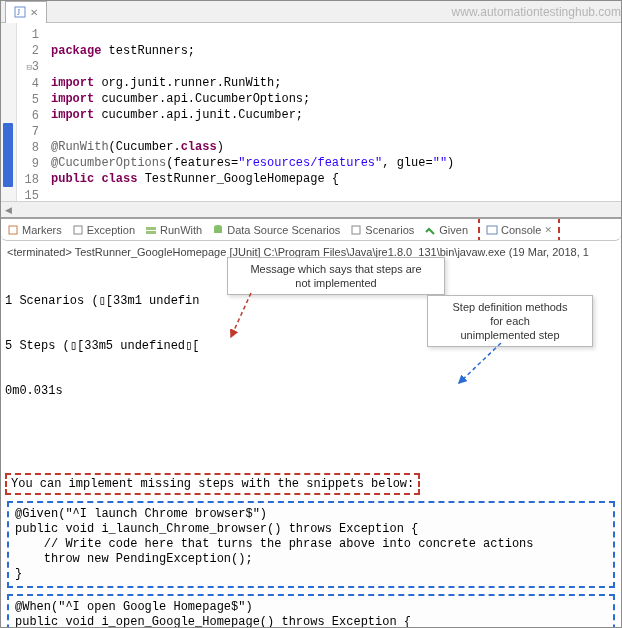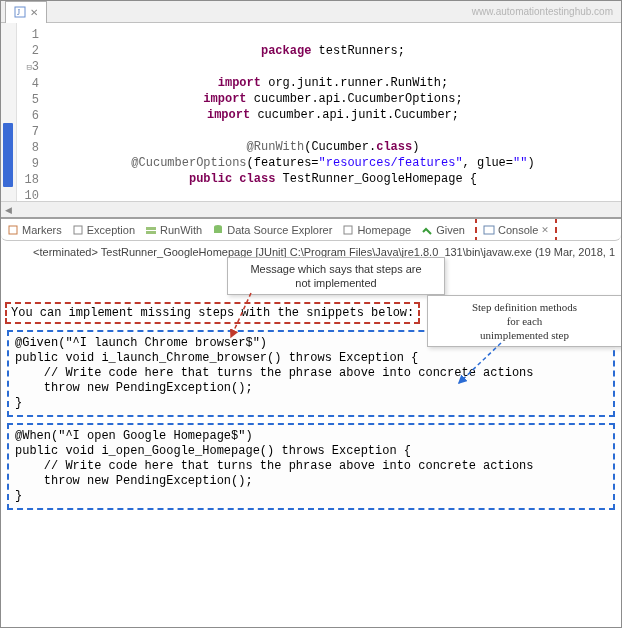--- a/index.html
+++ b/index.html
@@ -29,22 +29,21 @@
     border: 1px solid #b0b0b0;
     border-bottom: none;
     padding: 2px 8px;
     height: 22px;
     font-size: 11px;
   }
   .tab .x { color: #888; font-size: 10px; cursor: pointer; }
   .spacer { flex: 1; }
   .watermark {
     color: #b5b5b5;
-    font-size: 10px;
-    padding-right: 8px;
+    font-size: 12px;
   }
   .editor {
     display: flex;
     height: 178px;
     background: #fff;
     overflow: hidden;
   }
   .bpcol {
     width: 16px;
     background: #f4f4f4;
@@ -65,21 +64,20 @@
     padding: 4px 6px 4px 0;
     color: #808080;
     background: #fff;
     line-height: 16px;
   }
   .code {
     flex: 1;
     padding: 4px 6px;
     line-height: 16px;
     white-space: pre;
-    text-align: center;
   }
   .kw { color: #7f0055; font-weight: bold; }
   .str { color: #2a00ff; }
   .ann { color: #646464; }
   .scroll-h {
     height: 16px;
     background: #f0f0f0;
     border-top: 1px solid #d0d0d0;
     display: flex;
     align-items: center;
@@ -113,21 +111,20 @@
   .console-area {
     padding: 2px 4px;
     position: relative;
   }
   .termline {
     color: #444;
     font-size: 11px;
     padding: 3px 2px 6px;
     white-space: nowrap;
     overflow: hidden;
-    text-align: right;
   }
   .preblock {
     line-height: 15px;
     white-space: pre;
   }
   .callout {
     position: absolute;
     background: #fff;
     border: 1px solid #b8b8b8;
     box-shadow: 2px 2px 4px rgba(0,0,0,0.15);
@@ -136,20 +133,21 @@
     text-align: center;
     color: #333;
     line-height: 14px;
   }
   .arrow-svg { position: absolute; pointer-events: none; }
   .red-dashed {
     border: 2px dashed #c0392b;
     padding: 2px 4px;
     display: inline-block;
     background: #fff;
+    margin-top: 6px;
   }
   .blue-dashed {
     border: 2px dashed #2b6cd4;
     padding: 4px 6px;
     margin: 6px 2px;
     background: #fdfdfd;
   }
   svg.ic path, svg.ic rect, svg.ic circle { }
 </style>
 </head>
@@ -175,21 +173,21 @@
     <div>1</div>
     <div>2</div>
     <div><span style="font-size:9px;color:#888;">⊟</span><span>3</span></div>
     <div>4</div>
     <div>5</div>
     <div>6</div>
     <div>7</div>
     <div>8</div>
     <div>9</div>
     <div>18</div>
-    <div>10</div>
+    <div>15</div>
   </div>
   <div class="code mono">
 <span class="kw">package</span><span> testRunners;</span>
  
 <span class="kw">import</span><span> org.junit.runner.RunWith;</span>
 <span class="kw">import</span><span> cucumber.api.CucumberOptions;</span>
 <span class="kw">import</span><span> cucumber.api.junit.Cucumber;</span>
  
 <span class="ann">@RunWith</span><span>(Cucumber.</span><span class="kw">class</span><span>)</span>
 <span class="ann">@CucumberOptions</span><span>(features=</span><span class="str">"resources/features"</span><span>, glue=</span><span class="str">""</span><span>)</span>
@@ -221,61 +219,66 @@
         <rect x="1" y="3" width="10" height="3" fill="#9cc47a"></rect>
         <rect x="1" y="7" width="10" height="3" fill="#9cc47a"></rect>
       </svg>
     <span>RunWith</span>
   </div>
   <div class="vt">
     <svg class="ic" width="12" height="12">
         <ellipse cx="6" cy="3" rx="4" ry="2" fill="#86c06a"></ellipse>
         <rect x="2" y="3" width="8" height="6" fill="#86c06a"></rect>
       </svg>
-    <span>Data Source Explorer</span>
+    <span>Data Source Scenarios</span>
   </div>
   <div class="vt">
     <svg class="ic" width="12" height="12">
         <rect x="2" y="2" width="8" height="8" fill="#fff" stroke="#888"></rect>
       </svg>
-    <span>Homepage</span>
+    <span>Scenarios</span>
   </div>
   <div class="vt">
     <svg class="ic" width="12" height="12">
         <path d="M2 8 L5 5 L10 10" stroke="#3a9c3a" fill="none" stroke-width="2"></path>
       </svg>
     <span>Given</span>
   </div>
   <div class="vt active-view">
     <svg class="ic" width="12" height="12">
         <rect x="1" y="2" width="10" height="8" fill="#fff" stroke="#6a88b0"></rect>
       </svg>
     <span>Console</span>
     <span class="x" style="font-size:9px;color:#888;">✕</span>
   </div>
 </div>
 
 <div class="console-area">
   <div class="termline">&lt;terminated&gt; TestRunner_GoogleHomepage [JUnit] C:\Program Files\Java\jre1.8.0_131\bin\javaw.exe (19 Mar, 2018, 1</div>
 
+  <div class="mono preblock" style="position:relative;">
+    <div>1 Scenarios (▯[33m1 undefin</div>
+    <div>5 Steps (▯[33m5 undefined▯[</div>
+    <div>0m0.031s</div>
+  </div>
 
   
   <div class="callout" style="top:16px; left:226px; width:218px; white-space:pre-line;">Message which says that steps are
 not implemented</div>
   <svg class="arrow-svg" style="top:48px; left:226px;" width="30" height="60">
     <defs>
         <marker id="ah1" markerWidth="8" markerHeight="8" refX="5" refY="3" orient="auto">
           <path d="M0,0 L6,3 L0,6 Z" fill="#c0392b"></path>
         </marker>
       </defs>
     <line x1="24" y1="4" x2="4" y2="48" stroke="#c0392b" stroke-width="1.5" stroke-dasharray="4 3" marker-end="url(#ah1)"></line>
   </svg>
 
   
-  <div class="callout" style="top:54px; left:426px; width:195px; white-space:pre-line;font-family:Liberation Serif, serif;">Step definition methods
+  <div class="callout" style="top:54px; left:426px; width:166px; white-space:pre-line;">Step definition methods
 for each
 unimplemented step</div>
   <svg class="arrow-svg" style="top:100px; left:452px;" width="60" height="50">
     <defs>
         <marker id="ah2" markerWidth="8" markerHeight="8" refX="5" refY="3" orient="auto">
           <path d="M0,0 L6,3 L0,6 Z" fill="#2b6cd4"></path>
         </marker>
       </defs>
     <line x1="48" y1="2" x2="6" y2="42" stroke="#2b6cd4" stroke-width="1.5" stroke-dasharray="4 3" marker-end="url(#ah2)"></line>
   </svg>

